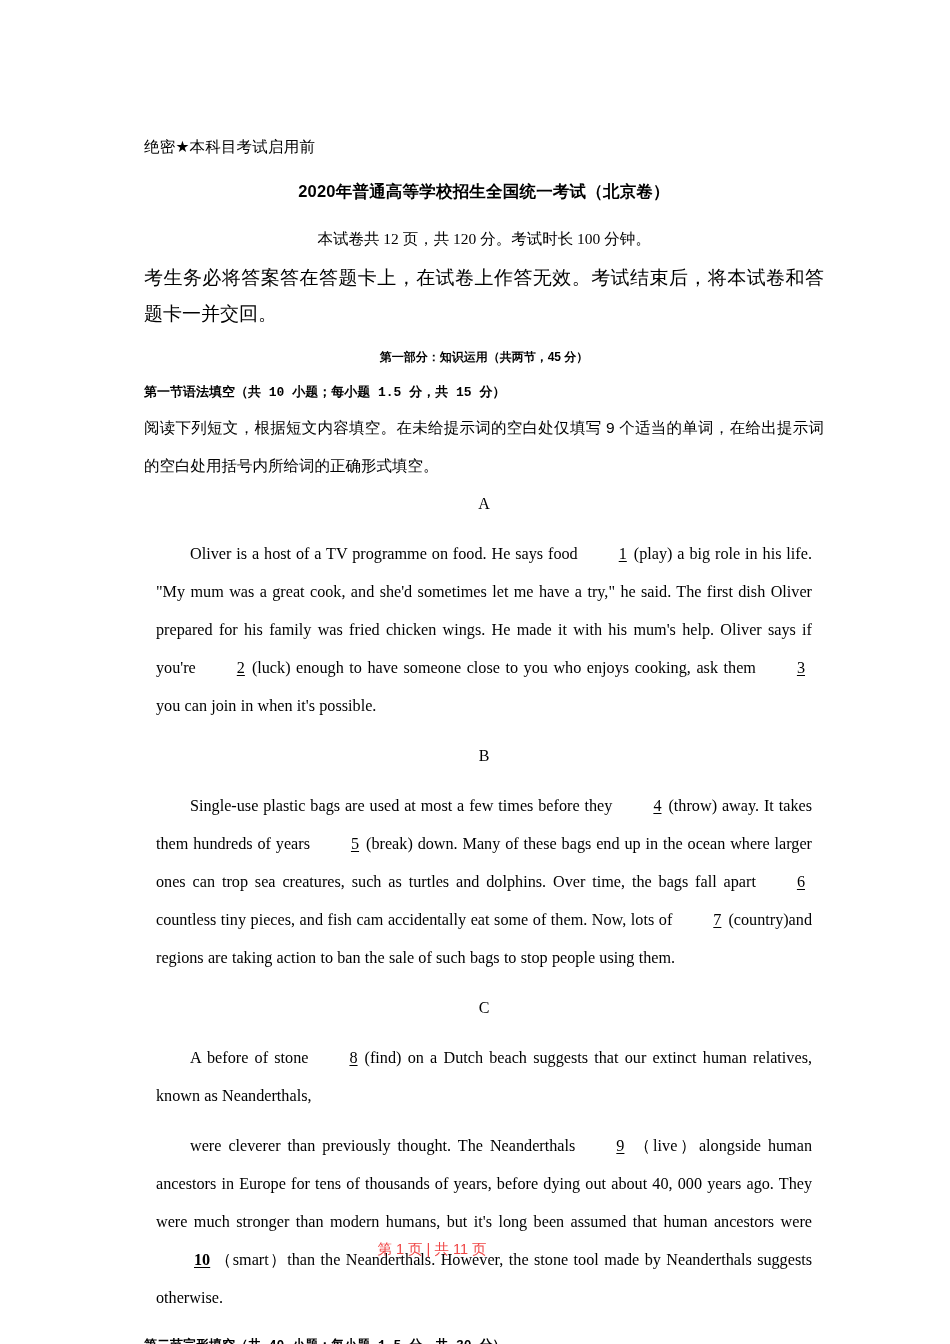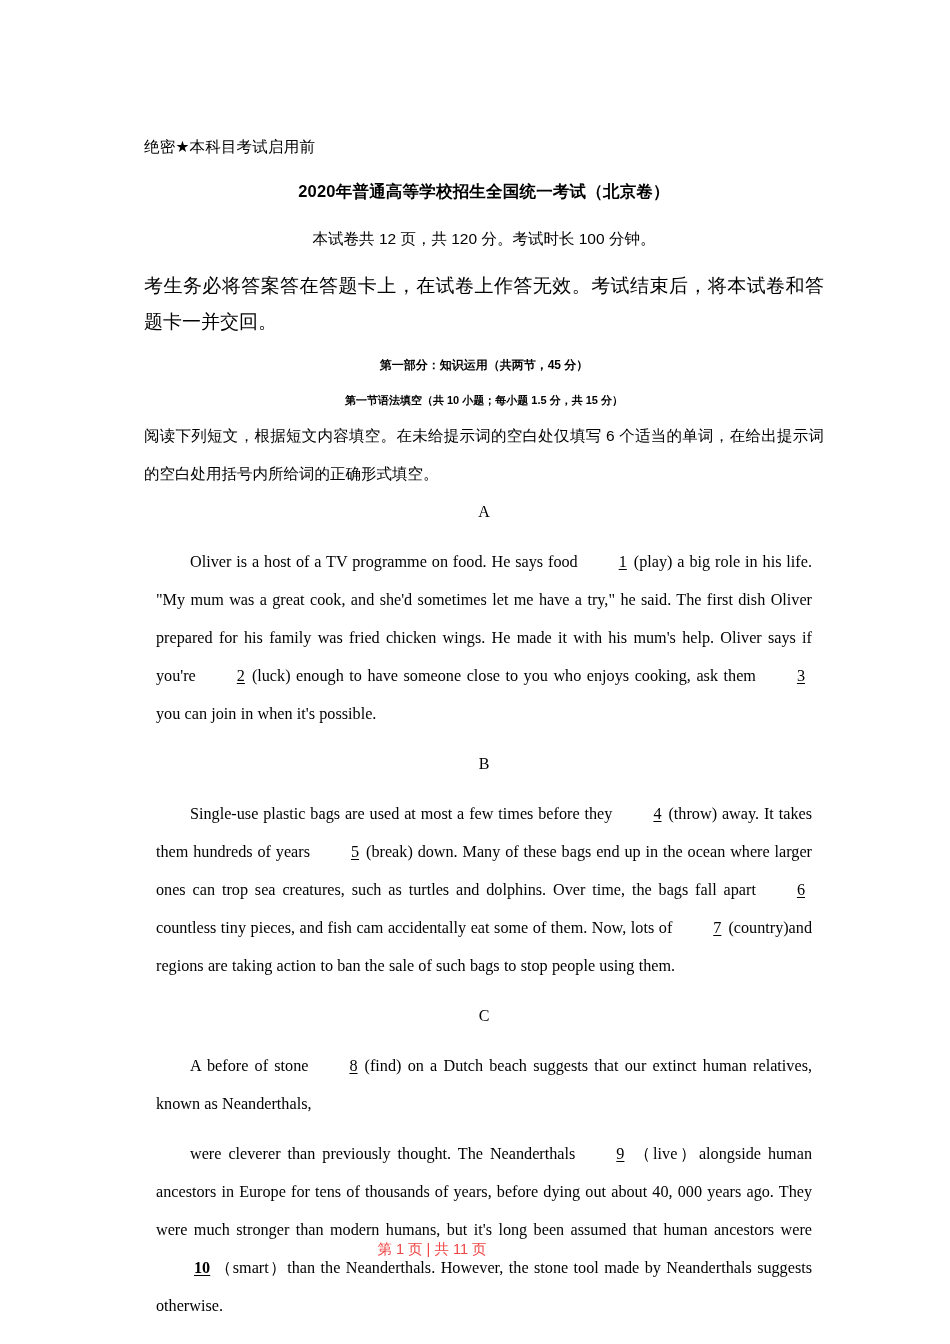--- a/index.html
+++ b/index.html
@@ -54,25 +54,25 @@
   .doc-subtitle {
     font-family: "Liberation Sans", "DejaVu Sans", sans-serif;
     font-weight: bold;
     font-size: 15.5px;
     line-height: 32px;
     text-align: center;
     margin: 0;
   }
 
   .exam-meta {
-    font-family: Liberation Sans, sans-serif;
+    font-family: Liberation Serif, serif;
     font-size: 15.5px;
     line-height: 34px;
     text-align: center;
-    margin: 12px;
+    margin: 4px;
   }
 
   .notice {
     font-family: "Liberation Sans", "DejaVu Sans", sans-serif;
     font-size: 19px;
     line-height: 36px;
     text-align: justify;
     text-align-last: left;
     margin: 0;
   }
@@ -80,25 +80,25 @@
   .part-heading {
     font-family: "Liberation Sans", "DejaVu Sans", sans-serif;
     font-weight: bold;
     font-size: 12px;
     line-height: 38px;
     text-align: center;
     margin: 6px 0 0 0;
   }
 
   .section-heading {
-    font-family: Liberation Sans, sans-serif;
+    font-family: Liberation Mono, monospace;
     font-weight: bold;
-    font-size: 11px;
+    font-size: 13px;
     line-height: 33px;
-    text-align: center;
+    text-align: left;
     margin: 0;
   }
 
   .instruction {
     font-family: "Liberation Sans", "DejaVu Sans", sans-serif;
     font-size: 15.5px;
     line-height: 38px;
     text-align: justify;
     text-align-last: left;
     margin: 0;
@@ -156,21 +156,21 @@
 
 
     <p class="exam-meta">本试卷共 12 页，共 120 分。考试时长 100 分钟。</p>
 
     <p class="notice">考生务必将答案答在答题卡上，在试卷上作答无效。考试结束后，将本试卷和答题卡一并交回。</p>
 
     <p class="part-heading">第一部分：知识运用（共两节，45 分）</p>
 
     <p class="section-heading">第一节语法填空（共 10 小题；每小题 1.5 分，共 15 分）</p>
 
-    <p class="instruction">阅读下列短文，根据短文内容填空。在未给提示词的空白处仅填写 6 个适当的单词，在给出提示词的空白处用括号内所给词的正确形式填空。</p>
+    <p class="instruction">阅读下列短文，根据短文内容填空。在未给提示词的空白处仅填写 9 个适当的单词，在给出提示词的空白处用括号内所给词的正确形式填空。</p>
 
     <div id="passages-container">
         <p class="passage-label">A</p>
         <p class="passage"><span>Oliver is a host of a TV programme on food. He says food</span><span class="blank">1</span><span>(play) a big role in his life. "My mum was a great cook, and she'd sometimes let me have a try," he said. The first dish Oliver prepared for his family was fried chicken wings. He made it with his mum's help. Oliver says if you're</span><span class="blank">2</span><span>(luck) enough to have someone close to you who enjoys cooking, ask them</span><span class="blank">3</span><span>you can join in when it's possible.</span></p>
         <p class="passage-label">B</p>
         <p class="passage"><span>Single-use plastic bags are used at most a few times before they</span><span class="blank">4</span><span>(throw) away. It takes them hundreds of years</span><span class="blank">5</span><span>(break) down. Many of these bags end up in the ocean where larger ones can trop sea creatures, such as turtles and dolphins. Over time, the bags fall apart</span><span class="blank">6</span><span>countless tiny pieces, and fish cam accidentally eat some of them. Now, lots of</span><span class="blank">7</span><span>(country)and regions are taking action to ban the sale of such bags to stop people using them.</span></p>
         <p class="passage-label">C</p>
         <p class="passage"><span>A before of stone</span><span class="blank">8</span><span>(find) on a Dutch beach suggests that our extinct human relatives, known as Neanderthals,</span></p>
         <p class="passage"><span>were cleverer than previously thought. The Neanderthals</span><span class="blank">9</span><span>（live）alongside human ancestors in Europe for tens of thousands of years, before dying out about 40, 000 years ago. They were much stronger than modern humans, but it's long been assumed that human ancestors were</span><span class="blank narrow">10</span><span>（smart）than the Neanderthals. However, the stone tool made by Neanderthals suggests otherwise.</span></p>
       </div>

